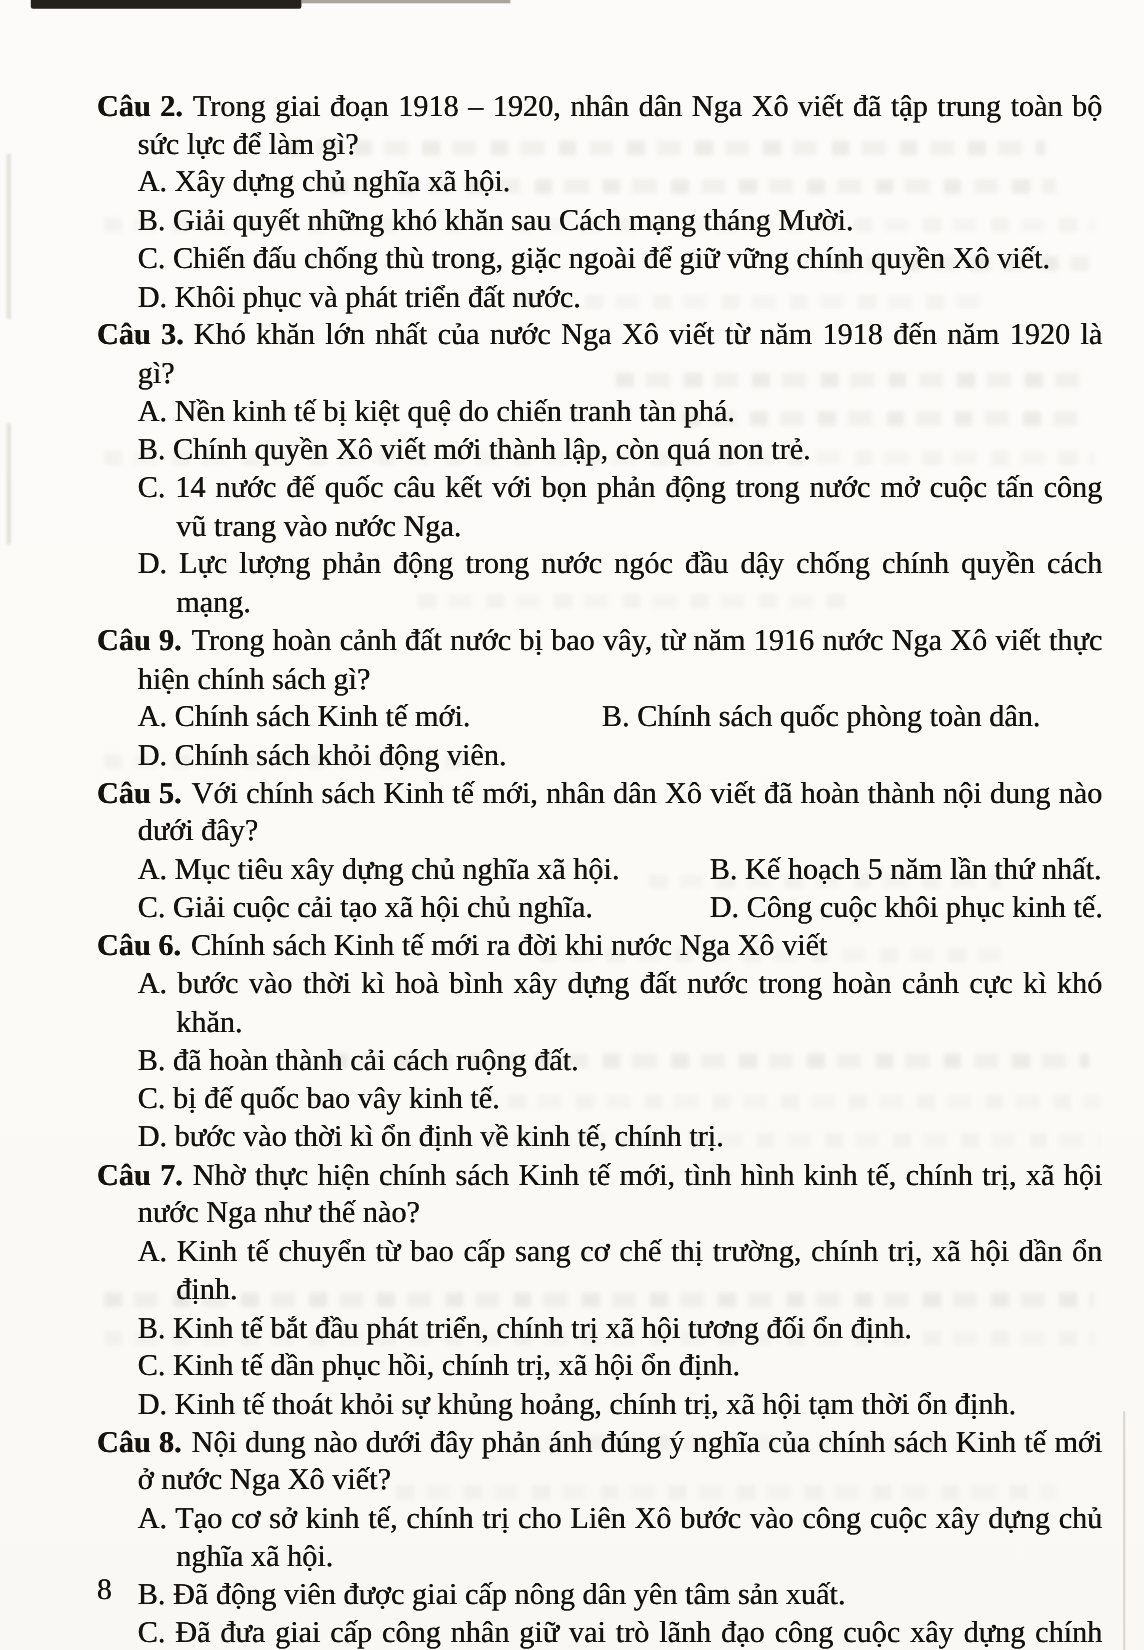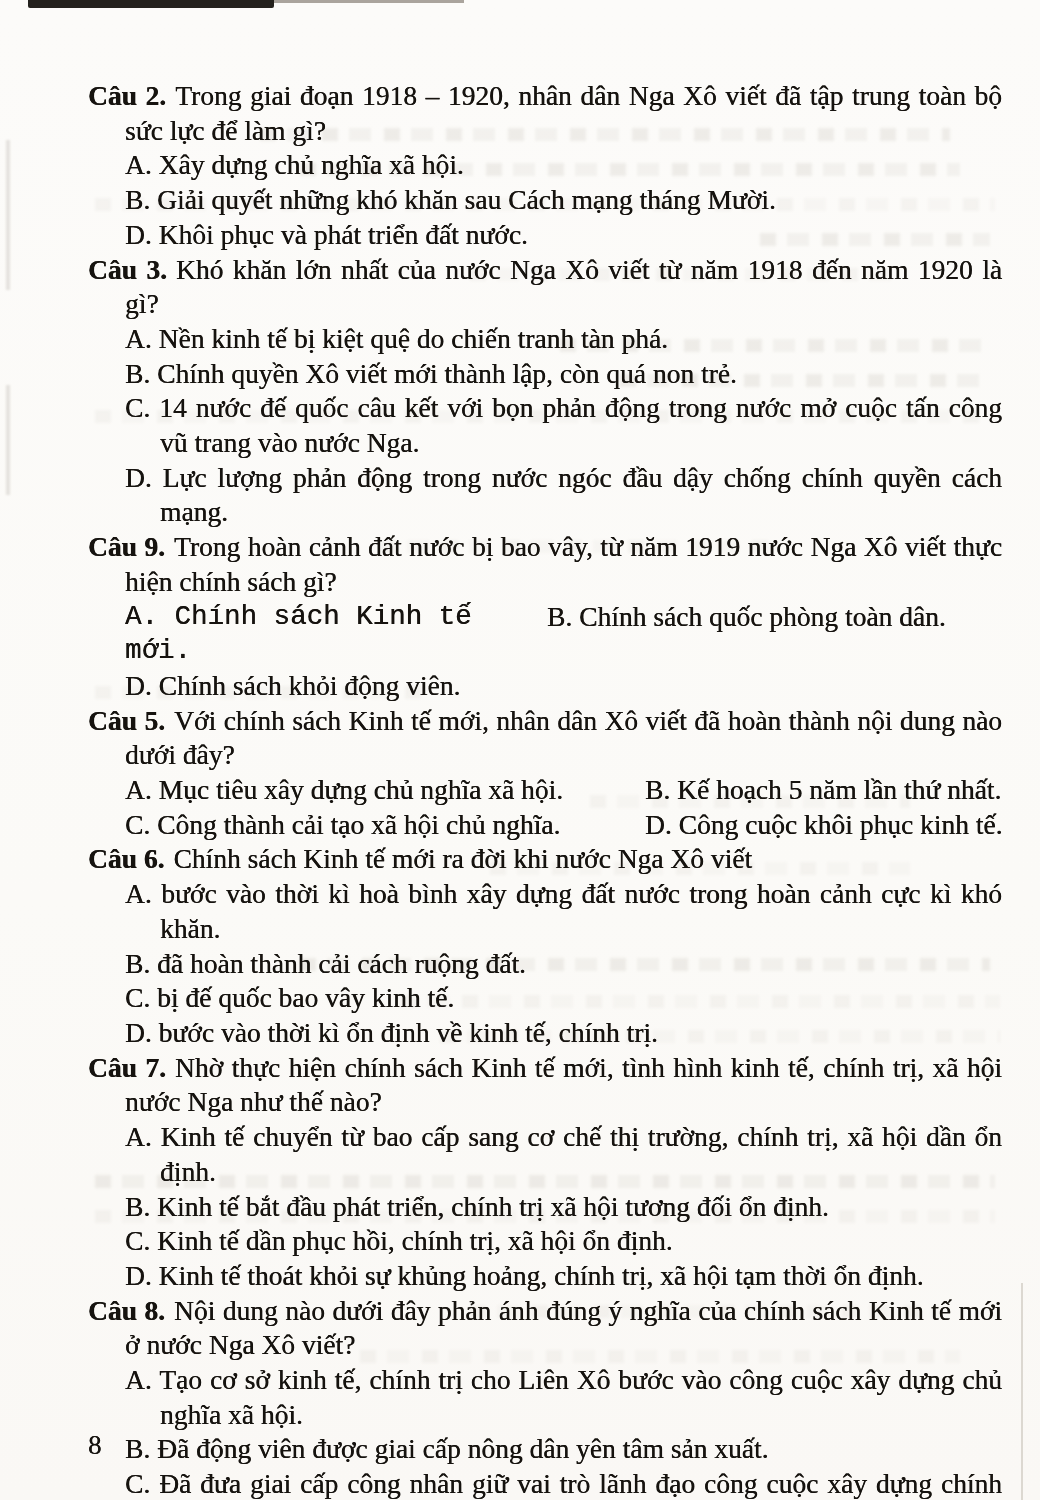--- a/index.html
+++ b/index.html
@@ -28,21 +28,21 @@
     padding:0 38px 0 88px;
     font-size:27.5px;line-height:34.7px;
     text-shadow:0.35px 0 0 currentColor;
   }
   p{margin:0;}
   .q{padding-left:37px;text-indent:-37px;text-align:justify;}
   .qlabel{font-weight:bold;margin-right:9px;font-family:Liberation Serif, serif;}
   .opt{padding-left:72px;text-indent:-35px;text-align:justify;}
   .optrow{display:flex;padding-left:37px;}
   .optrow span{display:block;flex:none;}
-  .c4w{width:422px;font-family:Liberation Mono, monospace;}
+  .c4w{width:422px;}
   .c5w{width:520px;}
   .pagenum{position:absolute;left:88px;top:1430px;font-size:27px;text-shadow:0.3px 0 0 currentColor;}
 </style>
 </head>
 <body>
 
 <div class="page">
 
   <div class="topbar"></div>
   <div class="topbar-tail"></div>
@@ -69,50 +69,51 @@
   <div class="ghost faint" style="top:1210px;left:95px;width:900px;"></div>
   <div class="ghost faint" style="top:1305px;left:470px;width:470px;"></div>
   <div class="ghost faint" style="top:1350px;left:360px;width:600px;"></div>
 
   <div class="content">
 
     <div>
       <p class="q"><b class="qlabel">Câu 2.</b><span>Trong giai đoạn 1918 –  1920, nhân dân Nga Xô viết đã tập trung toàn bộ sức lực để làm gì?</span></p>
       <p class="opt">A. Xây dựng chủ nghĩa xã hội.</p>
       <p class="opt">B. Giải quyết những khó khăn sau Cách mạng tháng Mười.</p>
+      <p class="opt">C. Chiến đấu chống thù trong, giặc ngoài để giữ vững chính quyền Xô viết.</p>
       <p class="opt">D. Khôi phục và phát triển đất nước.</p>
     </div>
 
     <div>
       <p class="q"><b class="qlabel">Câu 3.</b><span>Khó khăn lớn nhất của nước Nga Xô viết từ năm 1918 đến năm 1920 là gì?</span></p>
       <p class="opt">A. Nền kinh tế bị kiệt quệ do chiến tranh tàn phá.</p>
       <p class="opt">B. Chính quyền Xô viết mới thành lập, còn quá non trẻ.</p>
       <p class="opt">C. 14 nước đế quốc câu kết với bọn phản động trong nước mở cuộc tấn công vũ trang vào nước Nga.</p>
       <p class="opt">D. Lực lượng phản động trong nước ngóc đầu dậy chống chính quyền cách mạng.</p>
     </div>
 
     <div>
-      <p class="q"><b class="qlabel">Câu 9.</b><span>Trong hoàn cảnh đất nước bị bao vây, từ năm 1919 nước Nga Xô viết thực hiện chính sách gì?</span></p>
+      <p class="q"><b class="qlabel">Câu 9.</b><span>Trong hoàn cảnh đất nước bị bao vây, từ năm 1916 nước Nga Xô viết thực hiện chính sách gì?</span></p>
       <div class="optrow">
         <span class="c4w">A. Chính sách Kinh tế mới.</span>
         <span>B. Chính sách quốc phòng toàn dân.</span>
       </div>
       <div class="optrow">
         <span>D. Chính sách khỏi động viên.</span>
       </div>
     </div>
 
     <div>
       <p class="q"><b class="qlabel">Câu 5.</b><span>Với chính sách Kinh tế mới, nhân dân Xô viết đã hoàn thành nội dung nào dưới đây?</span></p>
       <div class="optrow">
         <span class="c5w">A. Mục tiêu xây dựng chủ nghĩa xã hội.</span>
         <span>B. Kế hoạch 5 năm lần thứ nhất.</span>
       </div>
       <div class="optrow">
-        <span class="c5w">C. Công thành cải tạo xã hội chủ nghĩa.</span>
+        <span class="c5w">C. Giải cuộc cải tạo xã hội chủ nghĩa.</span>
         <span>D. Công cuộc khôi phục kinh tế.</span>
       </div>
     </div>
 
     <div>
       <p class="q"><b class="qlabel">Câu 6.</b><span>Chính sách Kinh tế mới ra đời khi nước Nga Xô viết</span></p>
       <p class="opt">A. bước vào thời kì hoà bình xây dựng đất nước trong hoàn cảnh cực kì khó khăn.</p>
       <p class="opt">B. đã hoàn thành cải cách ruộng đất.</p>
       <p class="opt">C. bị đế quốc bao vây kinh tế.</p>
       <p class="opt">D. bước vào thời kì ổn định về kinh tế, chính trị.</p>

